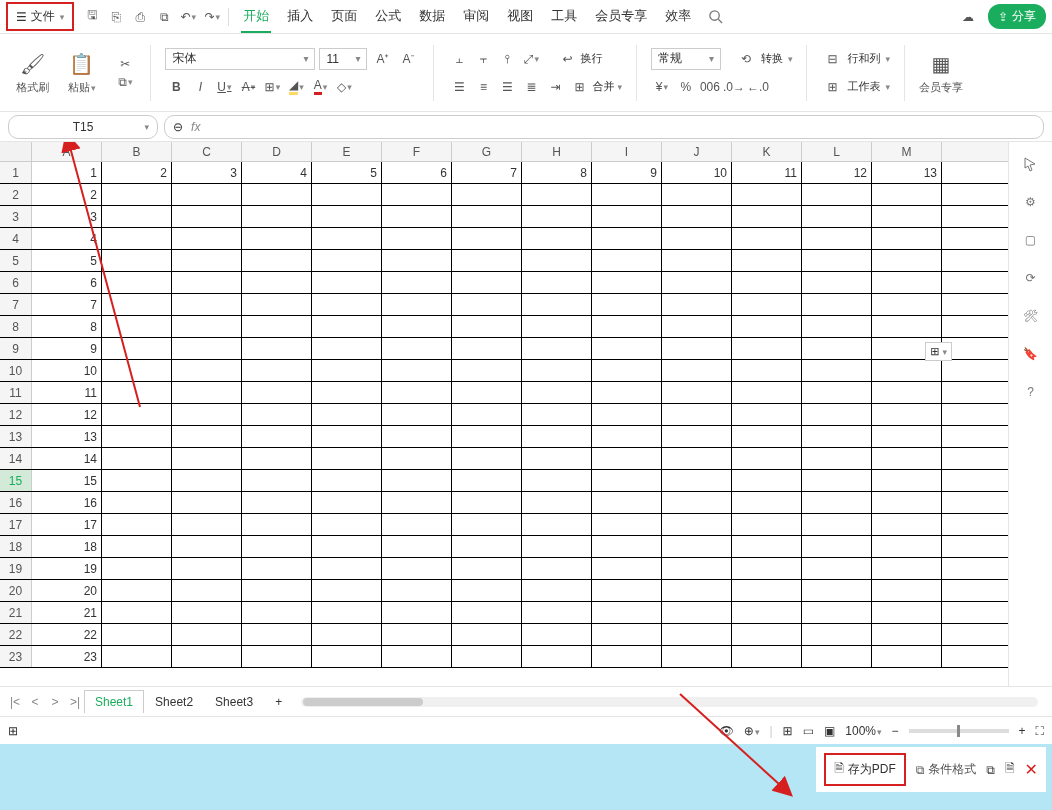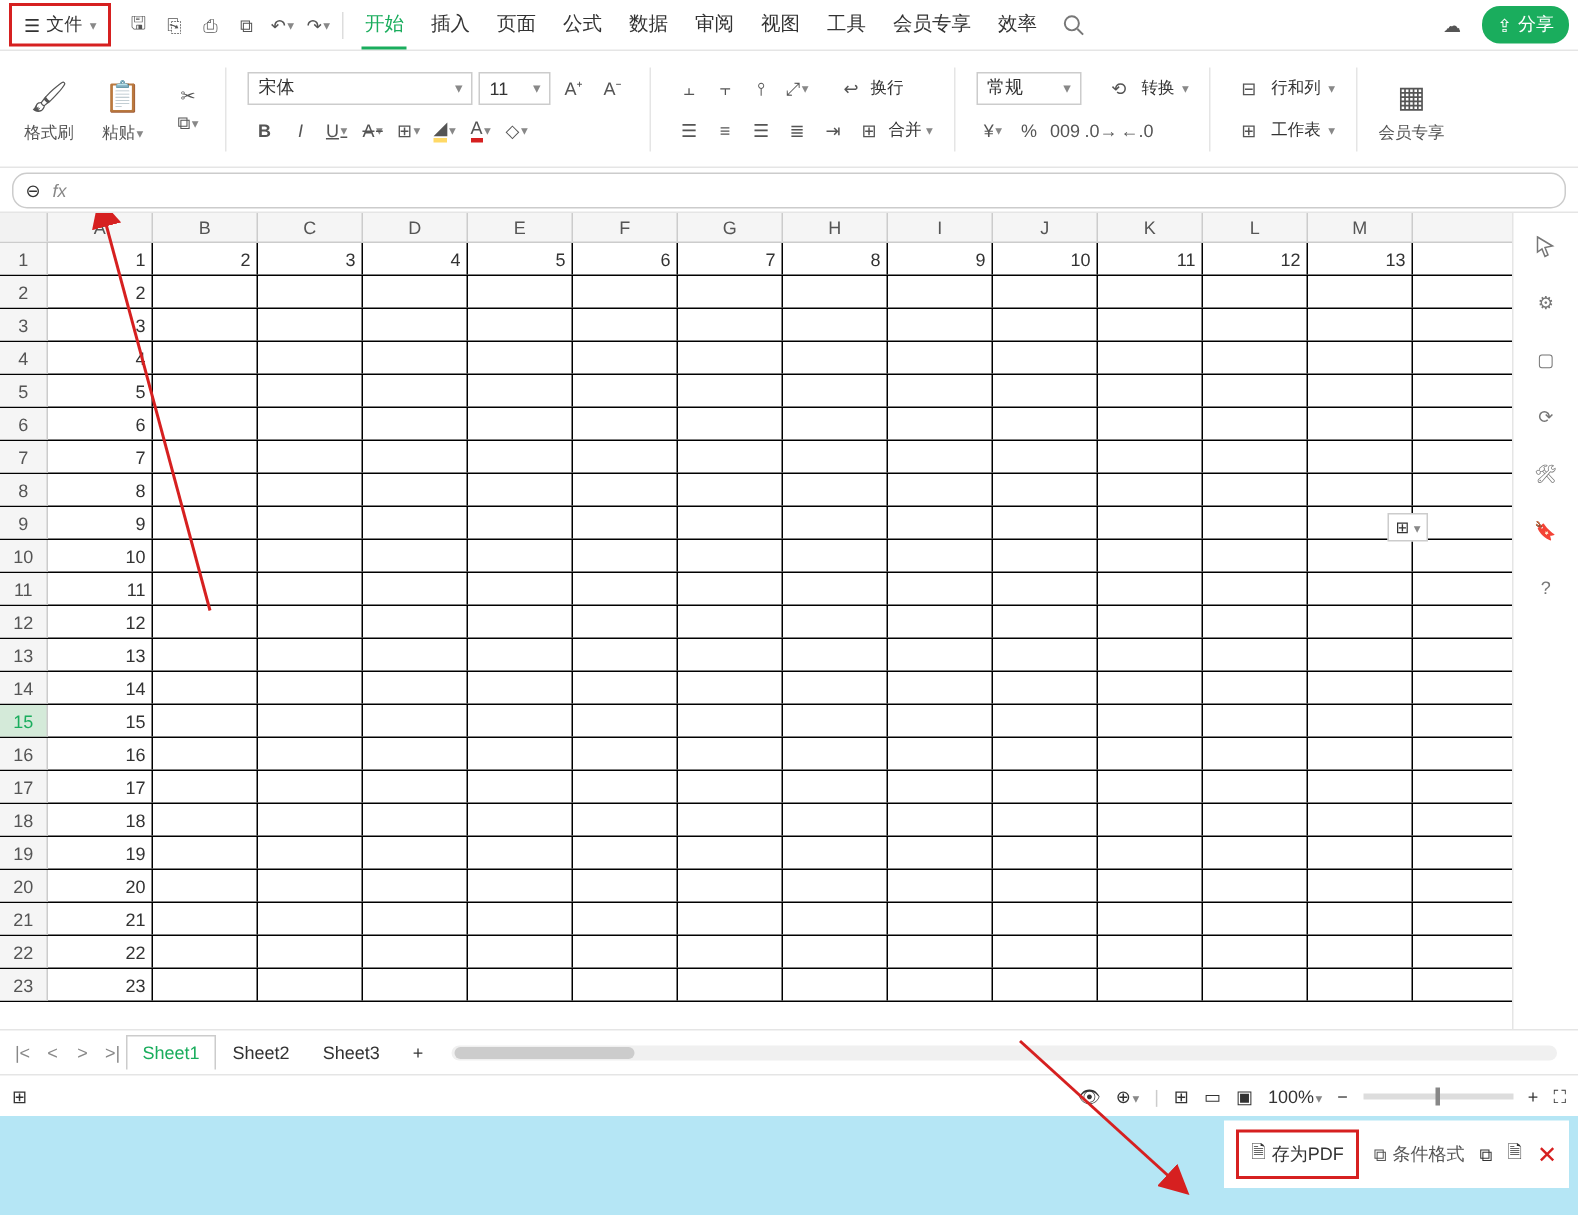--- a/index.html
+++ b/index.html
@@ -176,21 +176,21 @@
       <div class="ribbon-group-h">
         <div class="font-select" style="width:70px">常规</div>
         <div style="width:6px"></div>
         <div class="icon-cell">⟲</div>
         <span style="font-size:11px">转换</span>
           <span class="dd">▾</span>
       </div>
       <div class="fmt-row" style="margin-top:6px">
         <div class="icon-cell">¥<span class="dd">▾</span></div>
         <div class="icon-cell">%</div>
-        <div class="icon-cell">009</div>
+        <div class="icon-cell">006</div>
         <div class="icon-cell">.0→</div>
         <div class="icon-cell">←.0</div>
       </div>
     </div>
     <div class="rb-sep"></div>
     <div class="ribbon-group" style="align-items:flex-start">
       <div class="ribbon-group-h">
         <div class="icon-cell">⊟</div>
         <span style="font-size:11px">行和列</span>
           <span class="dd">▾</span>
@@ -202,20 +202,21 @@
       </div>
     </div>
     <div class="rb-sep"></div>
     <div class="ribbon-group">
       <div class="rb-btn" style="font-size:20px">▦</div>
       <div class="rb-label">会员专享</div>
     </div>
   </div>
 
   <div class="formula-bar">
+    <div class="name-box">T15</div>
     <div class="fx-box">
       <span>⊖</span>
       <span style="font-style:italic;color:#888">fx</span>
     </div>
   </div>
 
   <div class="main">
     <div class="grid-area">
       <div class="col-headers" id="colheaders">
         <div class="corner"></div>

